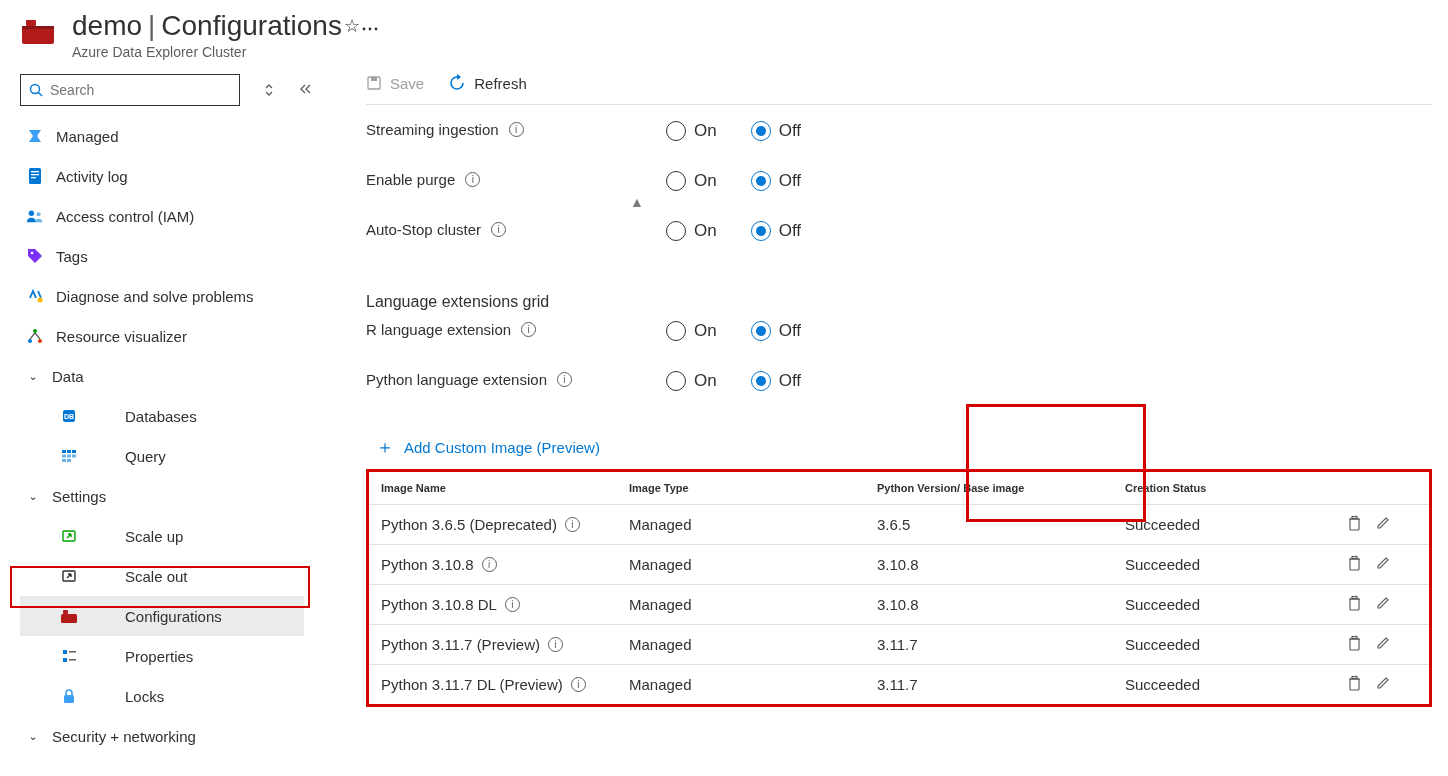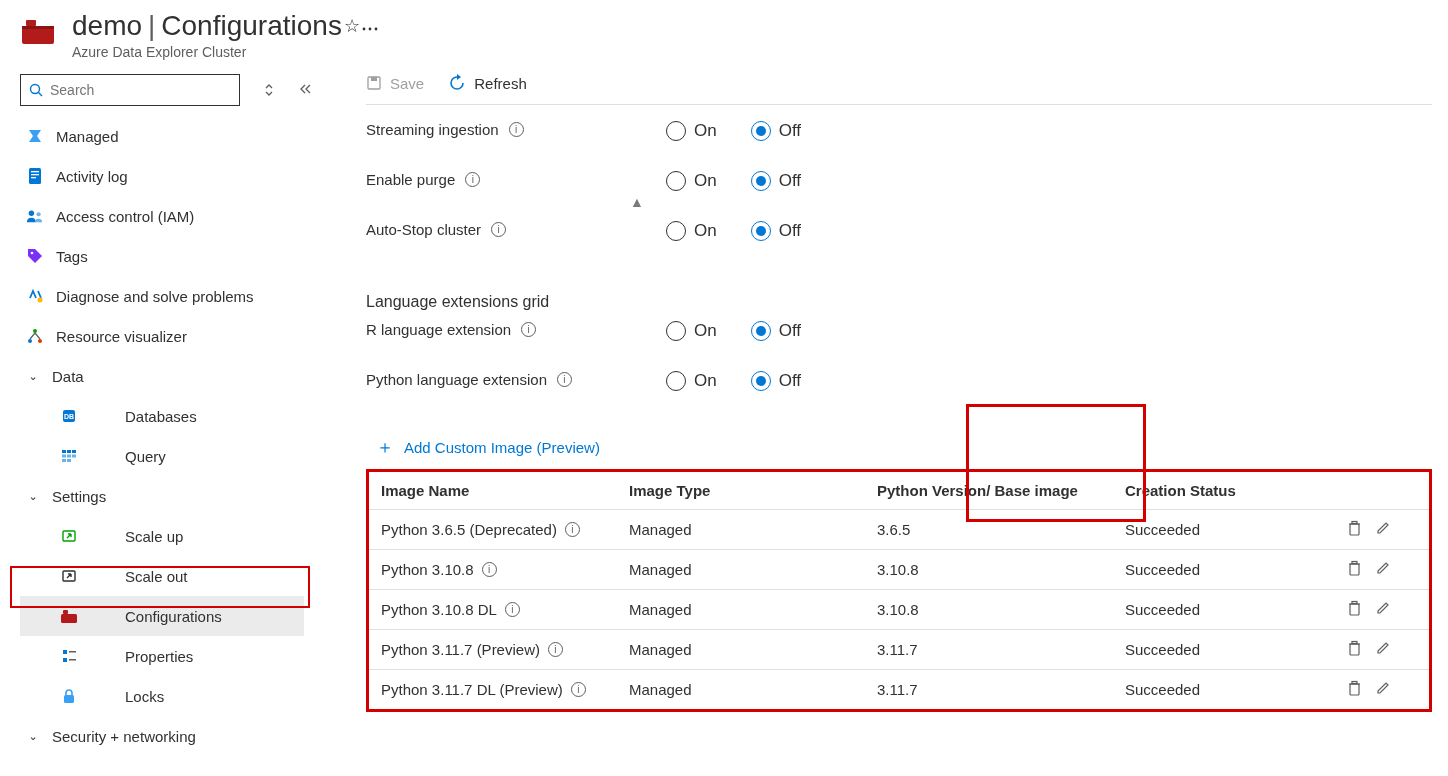--- a/index.html
+++ b/index.html
@@ -57,21 +57,21 @@
 .section-title { font-weight: 400; font-size: 16px; margin: 22px 0 10px 0; }
 .highlight-radio-box { border: 3px solid #d40000; position: absolute; left: 656px; top: 338px; width: 180px; height: 118px; pointer-events: none; }
 
 
 .add-row { display: flex; align-items: center; gap: 10px; color: #0078d4; margin: 14px 0 10px 10px; cursor: pointer; font-size: 15px; }
 .plus { font-size: 18px; font-weight: 100; }
 
 
 .table-wrap { border: 3px solid #d40000; margin-top: 2px; }
 .table { width: 100%; }
-.th-row { display: flex; align-items: center; padding: 10px 12px; font-weight: 600; font-size: 15px; }
+.th-row { display: flex; align-items: center; padding: 10px 12px; font-weight: 600; font-size: 11px; }
 .tr { display: flex; align-items: center; padding: 10px 12px; border-top: 1px solid #e1dfdd; font-size: 15px; }
 .c-name { width: 248px; display: flex; align-items: center; gap: 8px; }
 .c-type { width: 248px; }
 .c-ver { width: 248px; }
 .c-status { flex: 1; }
 .c-actions { width: 70px; display: flex; gap: 14px; color: #605e5c; }
 .c-actions span { cursor: pointer; }
 
 .scroll-arrow { color: #7a7a7a; font-size: 14px; position: absolute; left: 320px; top: 128px; }
 </style>

